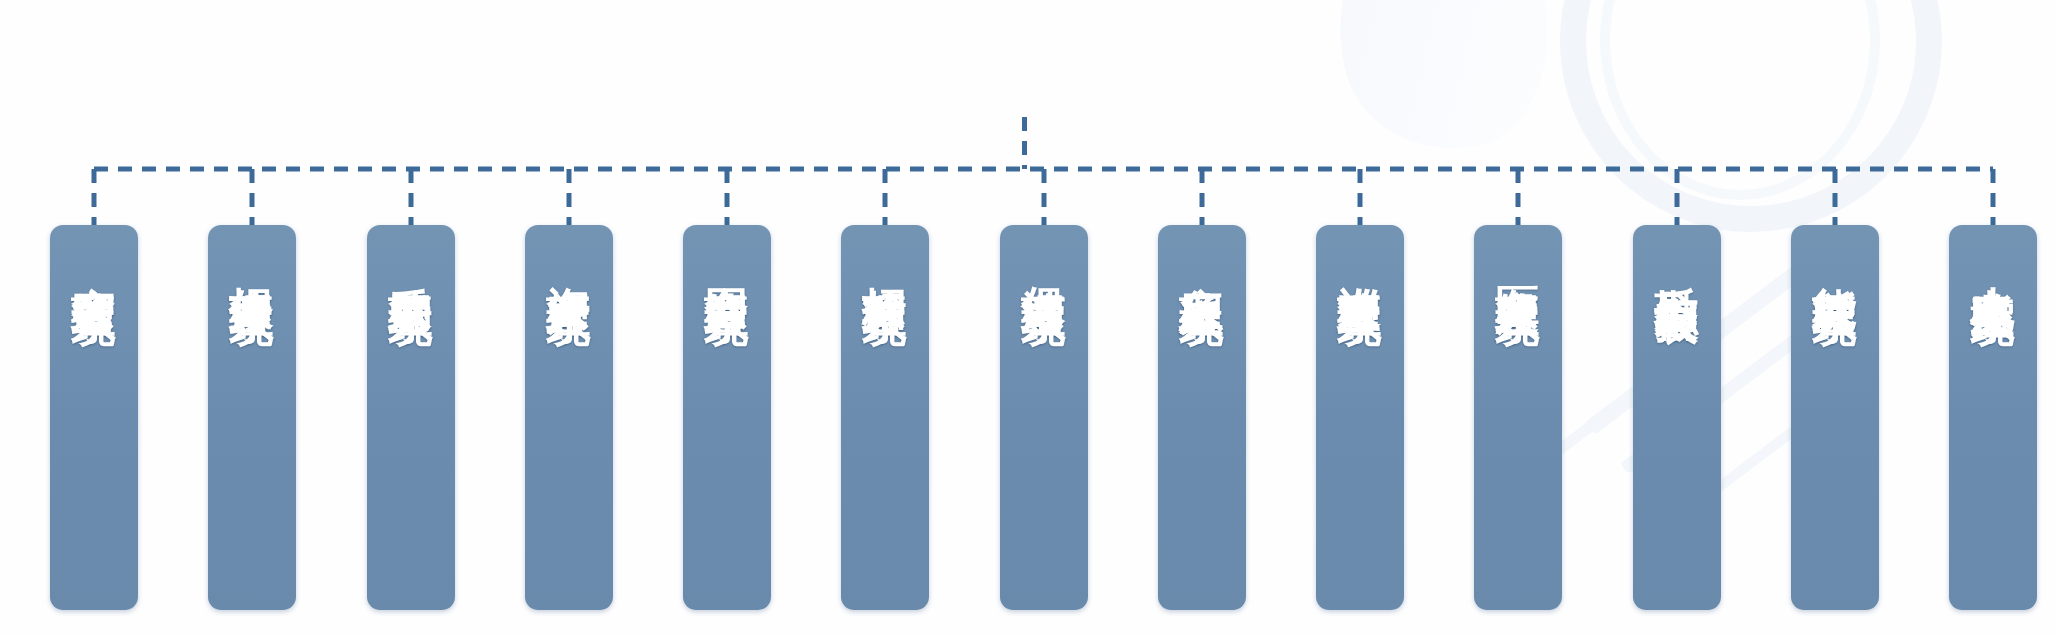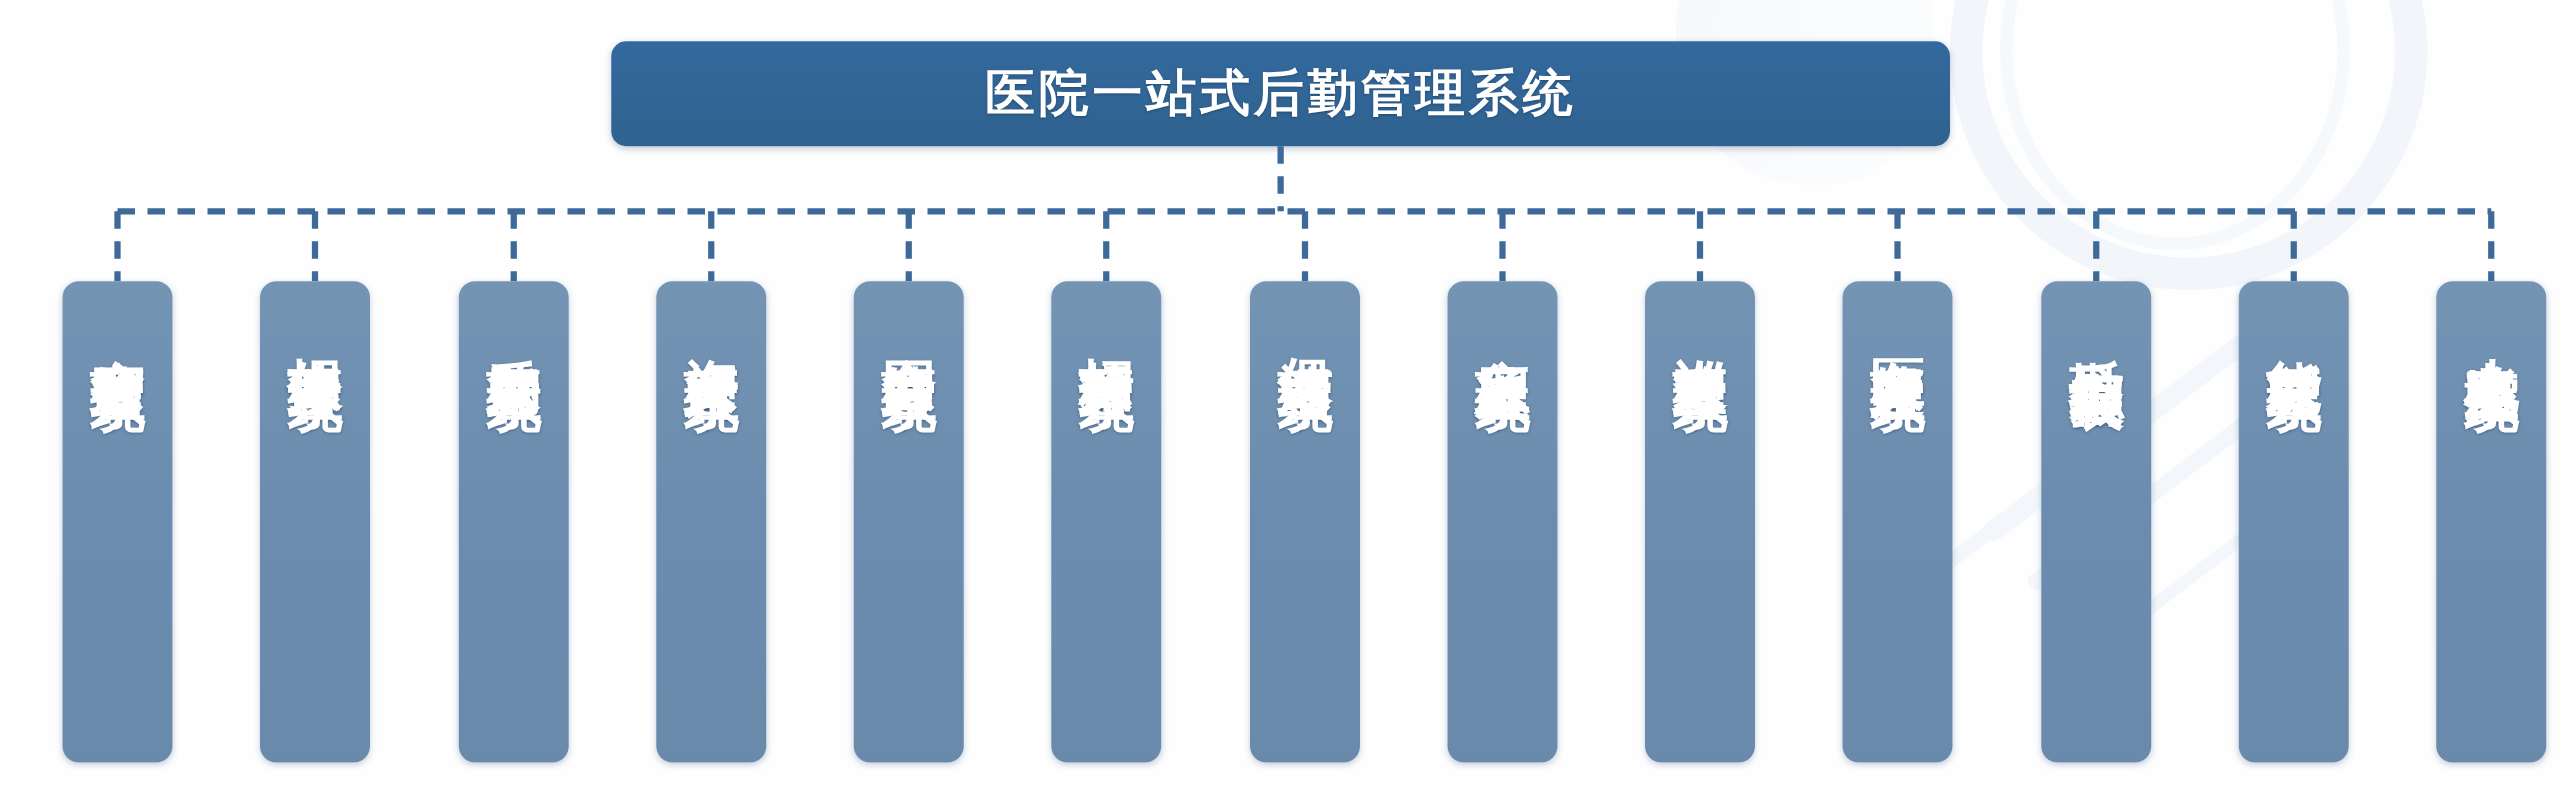--- a/index.html
+++ b/index.html
@@ -140,23 +140,20 @@
 <div id="canvas">
 
   <div id="wm-blade" class="watermark"></div>
   <div id="wm-ring-a" class="watermark"></div>
   <div id="wm-ring-b" class="watermark"></div>
   <div class="wm-stripe" style="left:1560px; top:330px; width:300px; height:16px;"></div>
   <div class="wm-stripe" style="left:1600px; top:390px; width:240px; height:13px;"></div>
   <div class="wm-stripe" style="left:1470px; top:440px; width:190px; height:11px;"></div>
   <div class="wm-stripe" style="left:1660px; top:470px; width:150px; height:10px;"></div>
 
-  <div id="root-node">
-    <span id="root-title">医院一站式后勤管理系统</span>
-  </div>
 
   <svg id="connector-layer" viewBox="0 0 2055 635" preserveAspectRatio="none" xmlns="http://www.w3.org/2000/svg">
     <g fill="none" stroke="#3d6a99" stroke-width="5" stroke-dasharray="14 10" stroke-linecap="butt">
 
       <path d="M1024.5,117 L1024.5,169"></path>
 
       <path d="M94,169 L1993,169"></path>
 
     <path d="M94,169 L94,225"></path>
         <path d="M252,169 L252,225"></path>

